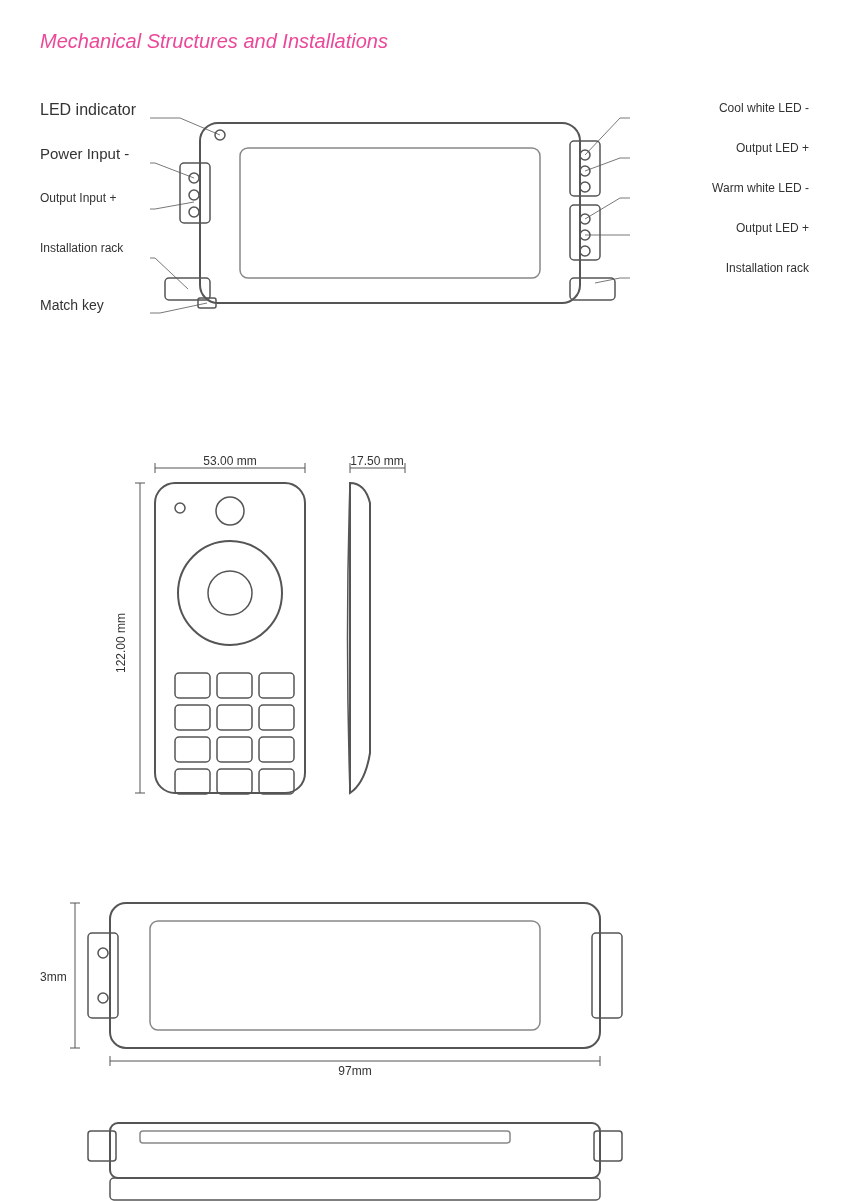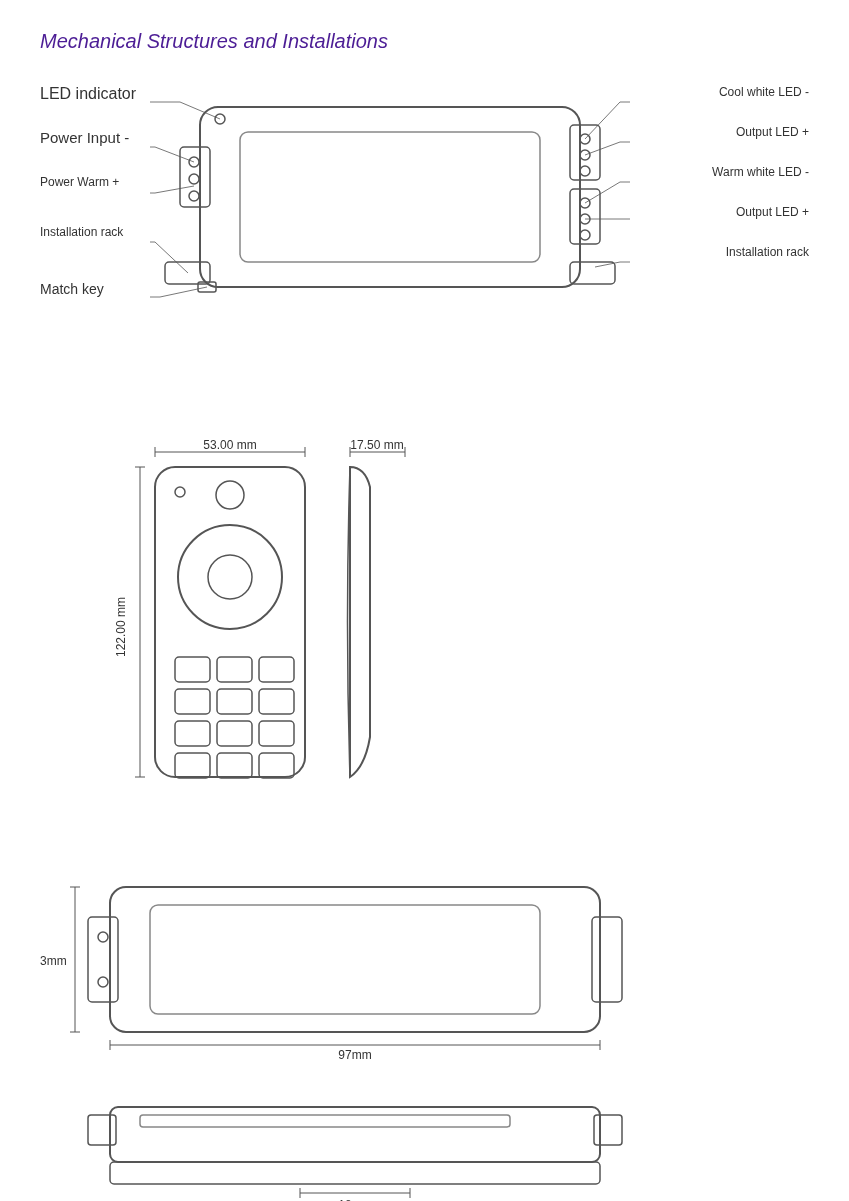--- a/index.html
+++ b/index.html
@@ -6,24 +6,24 @@
     body {
       background: #fff;
       font-family: Arial, sans-serif;
       font-size: 13px;
       color: #333;
       width: 849px;
       min-height: 1201px;
       padding: 30px 40px;
     }
     h1 {
-      color: #4c1d95;
+      color: #ec4899;
       font-size: 20px;
       font-weight: normal;
-      margin-bottom: 4px;
+      margin-bottom: 20px;
       font-style: italic;
     }
     .diagram-section {
       margin-bottom: 40px;
       position: relative;
     }
     
     .controller-diagram {
       position: relative;
       height: 340px;
@@ -49,21 +49,21 @@
   </style>
 </head>
 <body>
 
 <h1>Mechanical Structures and Installations</h1>
 
 <div class="diagram-section controller-diagram">
 
   <div style="position:absolute;left:0;top:28px;font-size:16px;">LED indicator</div>
   <div style="position:absolute;left:0;top:72px;font-size:15px;">Power Input -</div>
-  <div style="position:absolute;left:0;top:118px;font-size:12px;">Power Warm +</div>
+  <div style="position:absolute;left:0;top:118px;font-size:12px;">Output Input +</div>
   <div style="position:absolute;left:0;top:168px;font-size:12px;">Installation rack</div>
   <div style="position:absolute;left:0;top:224px;font-size:14px;">Match key</div>
 
   <div style="position:absolute;right:0;top:28px;font-size:12px;text-align:right;">Cool white LED -</div>
   <div style="position:absolute;right:0;top:68px;font-size:12px;">Output LED +</div>
   <div style="position:absolute;right:0;top:108px;font-size:12px;">Warm white LED -</div>
   <div style="position:absolute;right:0;top:148px;font-size:12px;">Output LED +</div>
   <div style="position:absolute;right:0;top:188px;font-size:12px;">Installation rack</div>
 
   <svg width="480" height="280" style="position:absolute;left:110px;top:10px;" viewBox="0 0 480 280">

